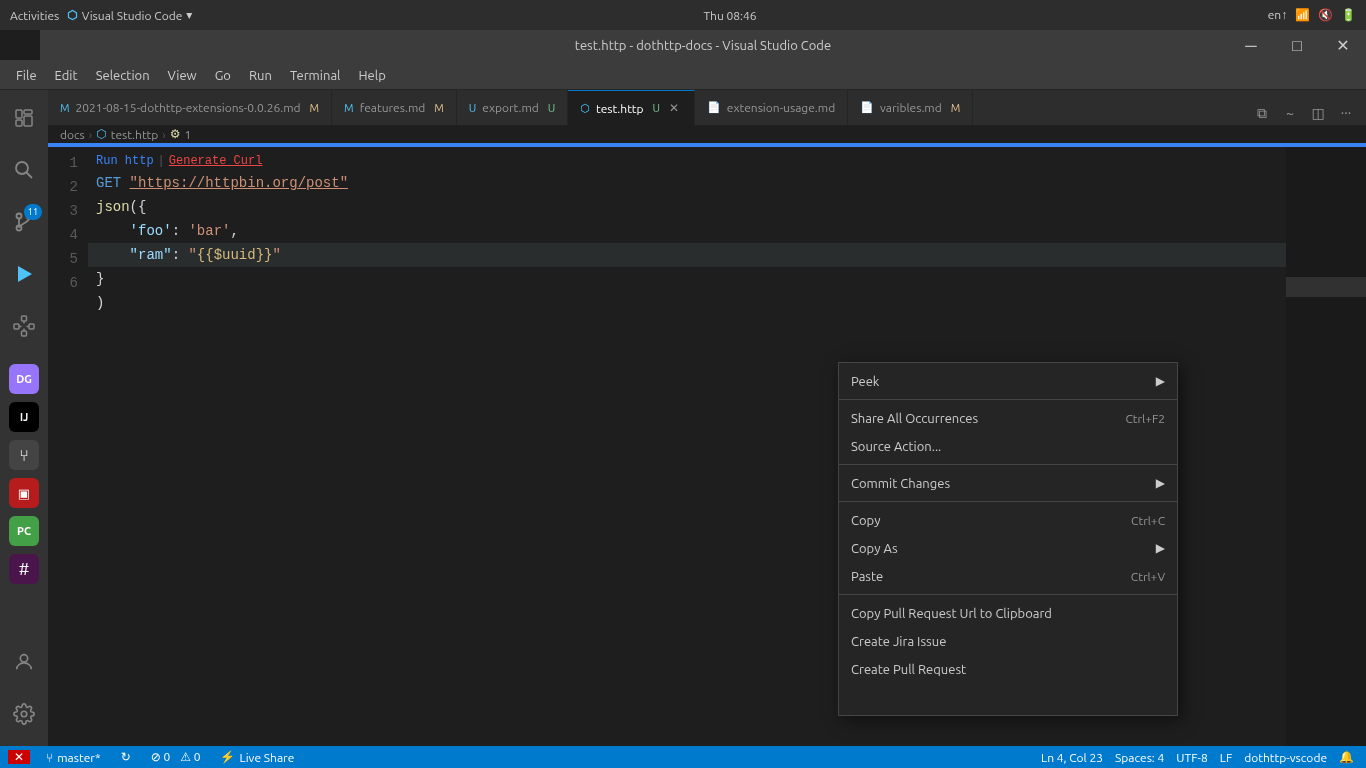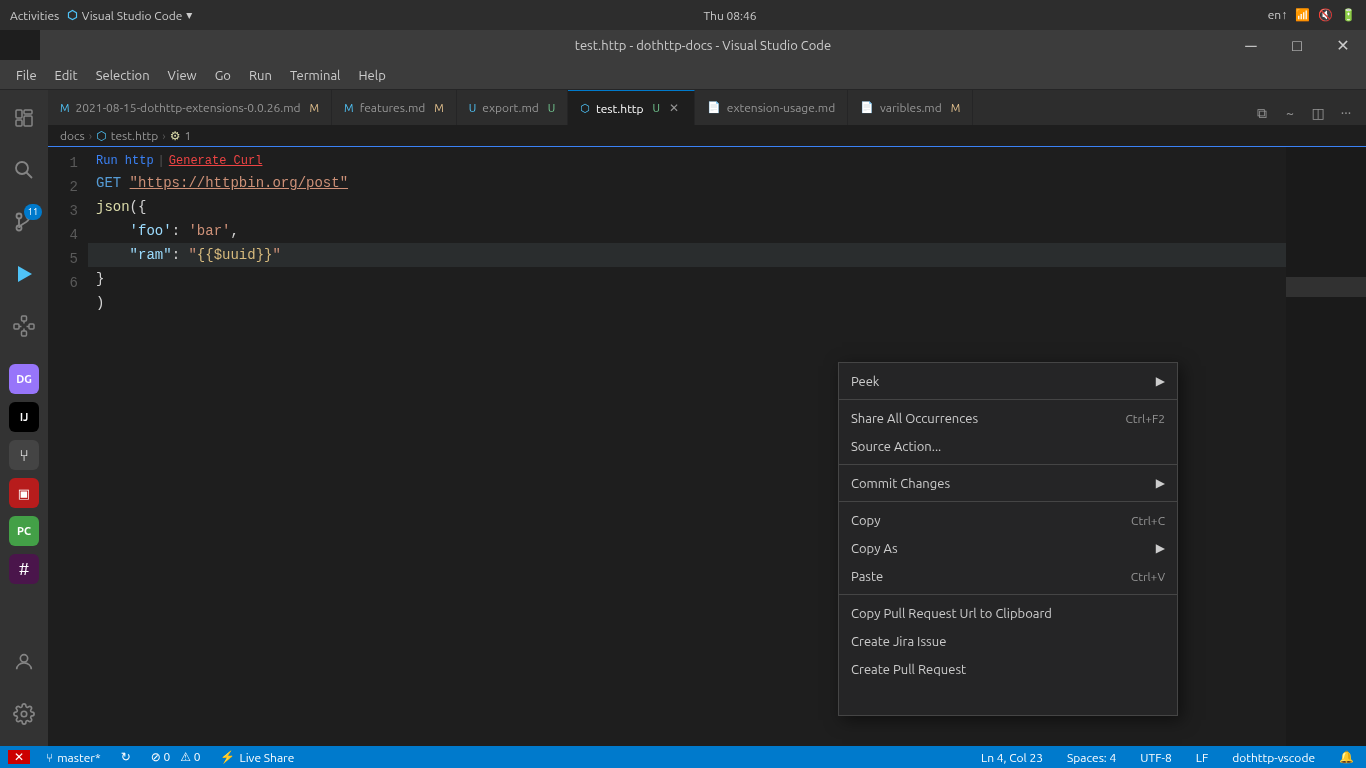--- a/index.html
+++ b/index.html
@@ -205,21 +205,21 @@
     
     .breadcrumb {
       height: 22px;
       background: #1e1e1e;
       display: flex;
       align-items: center;
       padding: 0 12px;
       gap: 4px;
       font-size: 12px;
       color: #969696;
-      border-bottom: 1px solid #3b82f6;
+      border-bottom: 4px solid #3b82f6;
     }
     .breadcrumb .sep { color: #555; }
 
     
     .editor-content {
       flex: 1;
       display: flex;
       position: relative;
       overflow: hidden;
     }
@@ -304,21 +304,21 @@
       height: 22px;
       background: #007acc;
       display: flex;
       align-items: center;
       padding: 0 8px;
       gap: 12px;
       font-size: 12px;
       color: #ffffff;
     }
     .status-bar-left { display: flex; align-items: center; gap: 12px; }
-    .status-bar-right { margin-left: auto; display: flex; align-items: center; gap: 16px; }
+    .status-bar-right { margin-left: auto; display: flex; align-items: center; gap: 4px; }
     .status-item { display: flex; align-items: center; gap: 4px; cursor: pointer; padding: 0 4px; }
   </style>
 </head>
 <body>
 
 <div class="system-bar">
   <div class="system-bar-left">
     <span style="cursor:pointer;">Activities</span>
     <span style="display:flex;align-items:center;gap:4px;">
       <span style="color:#4fc3f7;font-weight:bold;">⬡</span>

